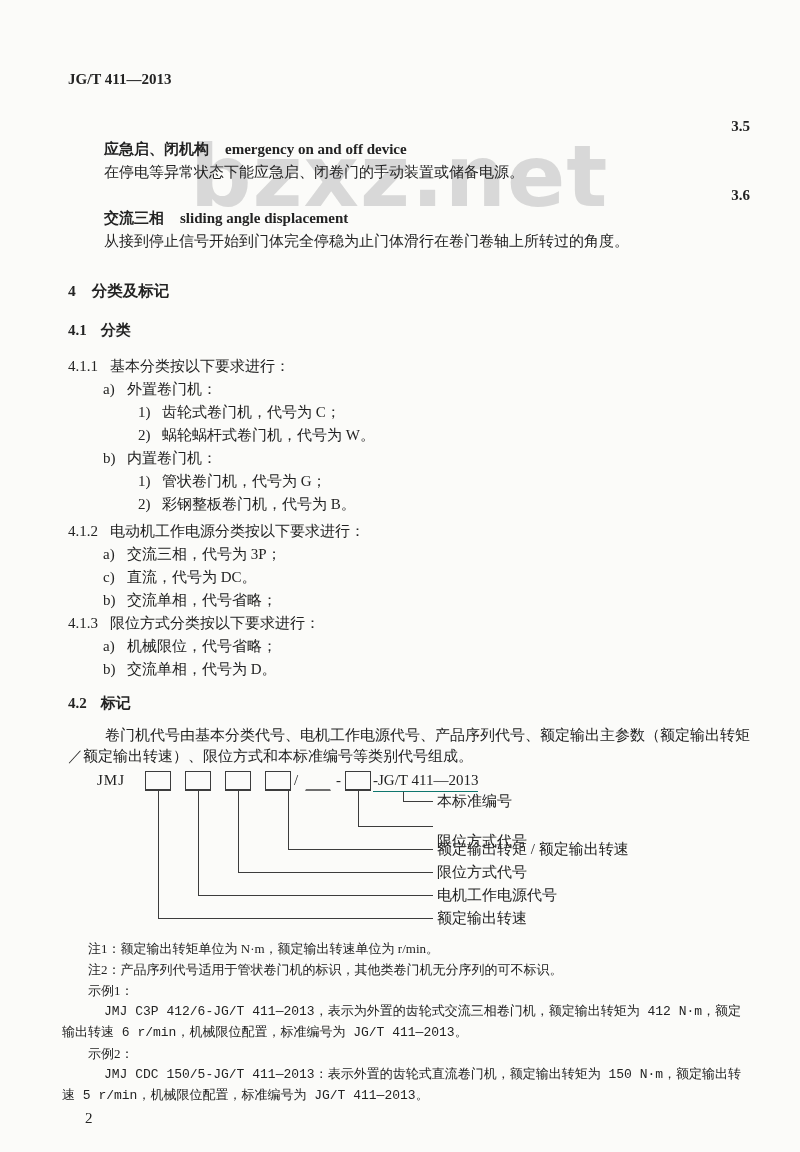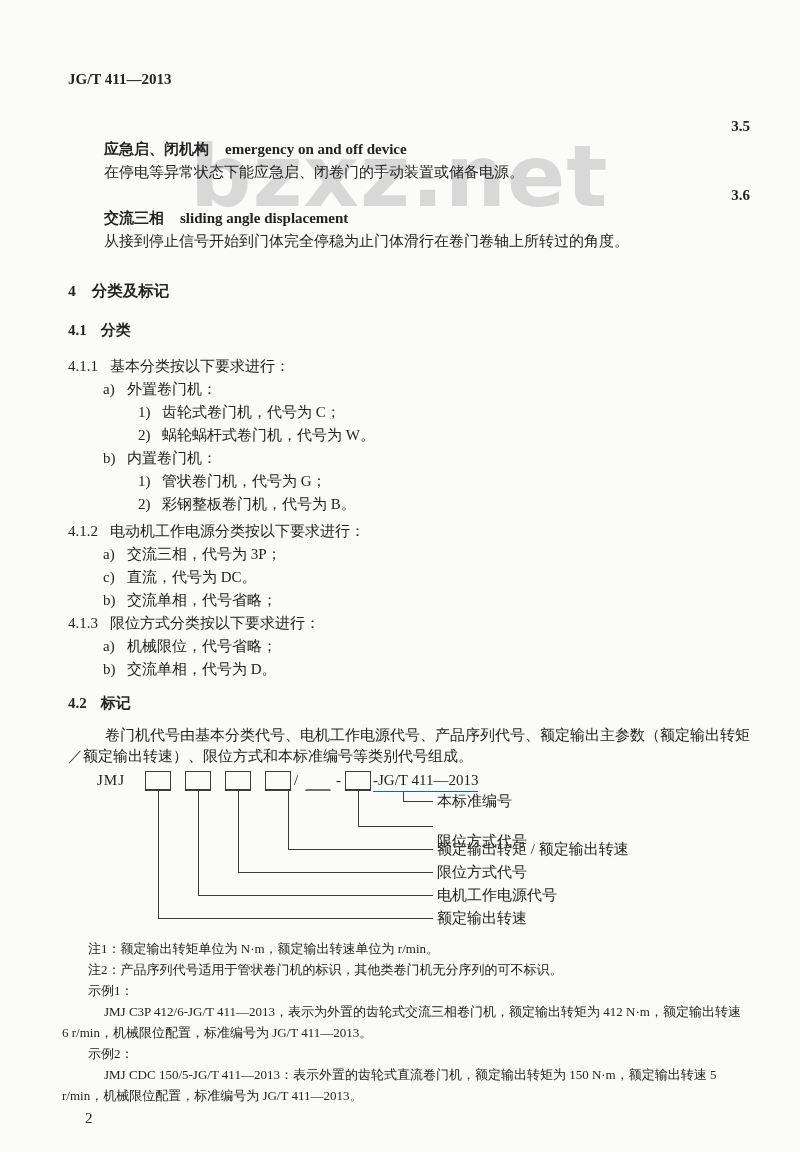--- a/index.html
+++ b/index.html
@@ -53,21 +53,21 @@
   .dg-sep { position:absolute; top:1px; }
   .dg-ref { position:absolute; top:1px; border-bottom:1px solid #0f766e;
             padding-bottom:2px; white-space:nowrap; }
   .vline { position:absolute; width:1px; background:#3c3c3c; }
   .hline { position:absolute; height:1px; background:#3c3c3c; }
   .dg-label { position:absolute; left:340px; white-space:nowrap; line-height:18px; }
 
   .small-block { font-size:13px; line-height:21px; }
   .note-line { margin-left:20px; }
   .ex-label { margin-left:20px; }
-  .ex-para { margin-left:-6px; text-indent:42px; }
+  .ex-para { margin-left:-6px; text-indent:42px;font-family:Liberation Mono, monospace; }
   .notes-gap { margin-top:7px; }
 
   .page-num { position:absolute; left:85px; top:1110px; font-size:15px; z-index:1; }
 </style>
 </head>
 <body>
 
 <div class="watermark">bzxz.net</div>
 
 <div class="content">

